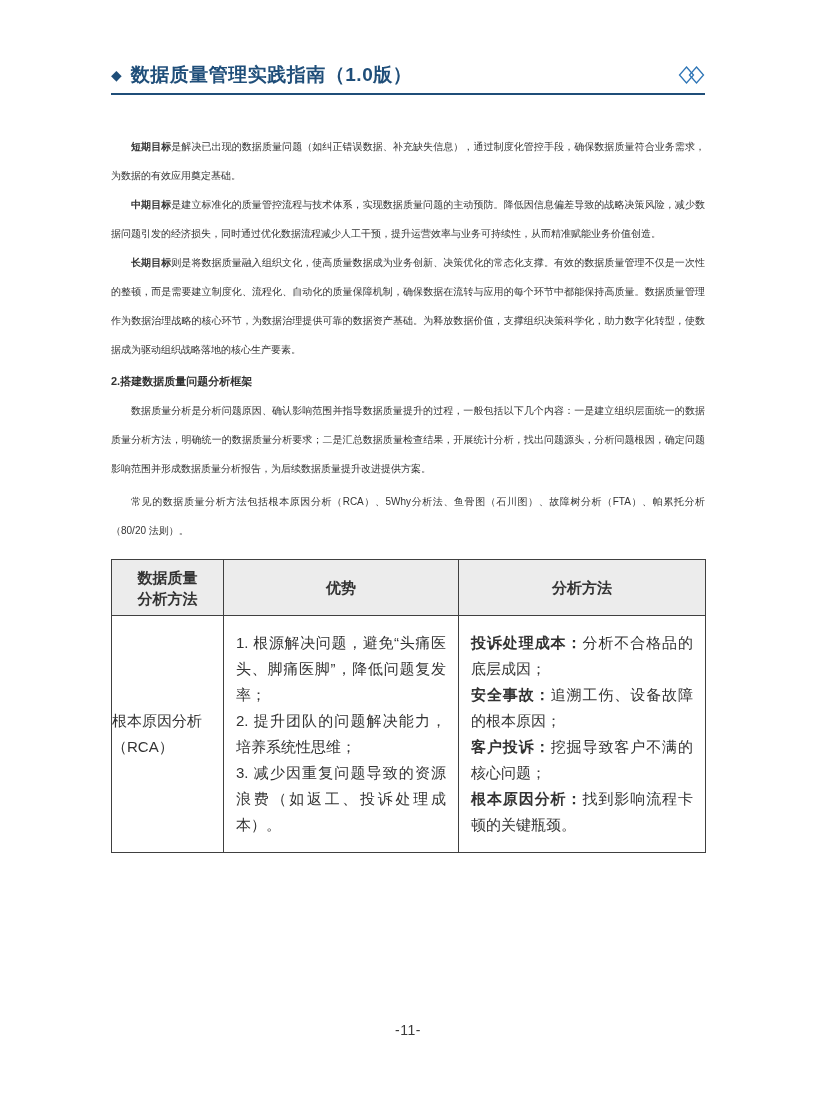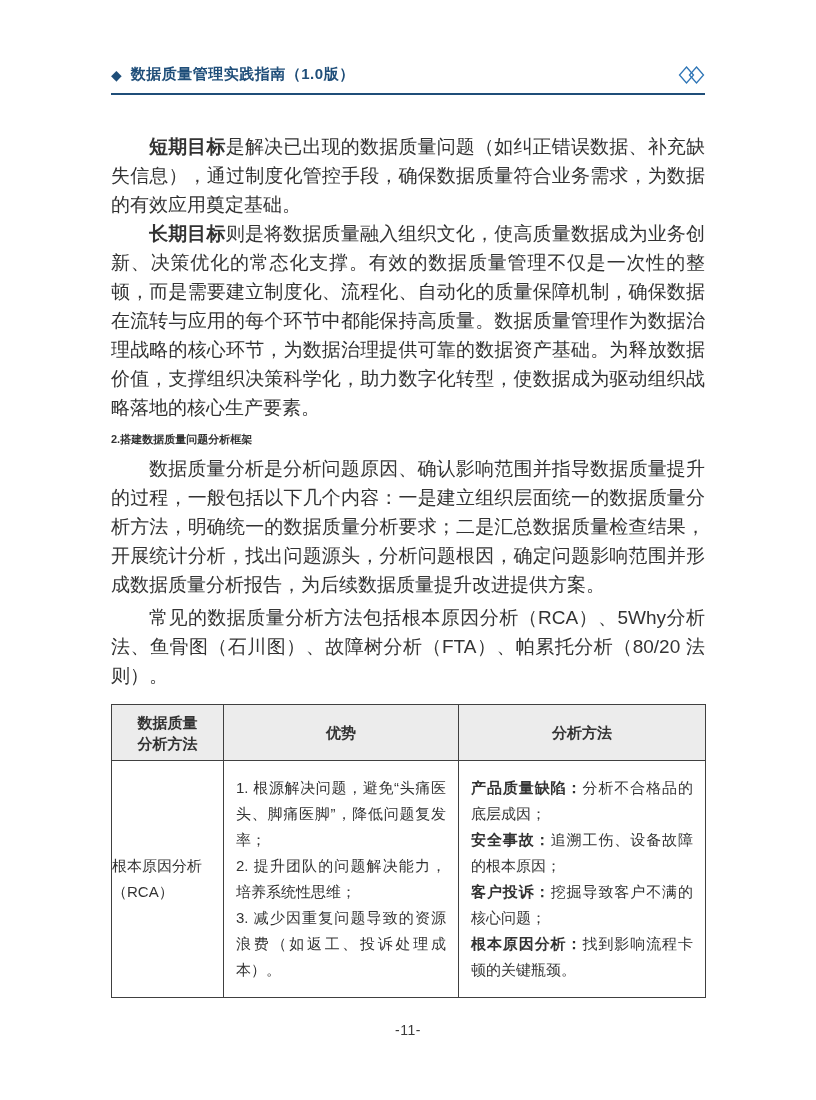--- a/index.html
+++ b/index.html
@@ -14,31 +14,31 @@
   .header{
     position:absolute;left:111px;width:594px;top:56px;height:37px;
     display:flex;align-items:center;justify-content:space-between;
     border-bottom:2px solid #1F4E79;
   }
   .header-left{display:flex;align-items:center;}
   .bullet{
     font-size:14px;line-height:14px;color:#1F4E79;margin-right:9px;
   }
   .doc-title{
-    font-size:15px;font-weight:bold;color:#1F4E79;letter-spacing:0.5px;
+    font-size:19px;font-weight:bold;color:#1F4E79;letter-spacing:0.5px;
   }
   .ornament{display:flex;align-items:center;}
   
   .content{
     position:absolute;left:111px;top:132px;width:594px;
     color:#333333;
   }
   .content p{
     margin:0;text-indent:2em;text-align:justify;
-    font-size:19px;line-height:29px;color:#333333;
+    font-size:10px;line-height:29px;color:#333333;
   }
   .content p b{font-weight:bold;color:#333333;}
   .section-heading{
     margin:3px 0 0 0;font-size:11px;line-height:29px;
     font-weight:bold;color:#333333;
   }
   .methods-p{margin-top:4px !important;}
   
   table.analysis{
     border-collapse:collapse;table-layout:fixed;
@@ -80,20 +80,21 @@
         <path d="M8.5 2 L15.5 10 L8.5 18 L1.5 10 Z" fill="none" stroke="#2E75B6" stroke-width="1.3"></path>
         <path d="M18.5 2 L25.5 10 L18.5 18 L11.5 10 Z" fill="none" stroke="#2E75B6" stroke-width="1.3"></path>
       </svg>
     </span>
   </div>
 
   <div class="content">
 
     <p><b>短期目标</b><span>是解决已出现的数据质量问题（如纠正错误数据、补充缺失信息），通过制度化管控手段，确保数据质量符合业务需求，为数据的有效应用奠定基础。</span></p>
 
+    <p><b>中期目标</b><span>是建立标准化的质量管控流程与技术体系，实现数据质量问题的主动预防。降低因信息偏差导致的战略决策风险，减少数据问题引发的经济损失，同时通过优化数据流程减少人工干预，提升运营效率与业务可持续性，从而精准赋能业务价值创造。</span></p>
 
     <p><b>长期目标</b><span>则是将数据质量融入组织文化，使高质量数据成为业务创新、决策优化的常态化支撑。有效的数据质量管理不仅是一次性的整顿，而是需要建立制度化、流程化、自动化的质量保障机制，确保数据在流转与应用的每个环节中都能保持高质量。数据质量管理作为数据治理战略的核心环节，为数据治理提供可靠的数据资产基础。为释放数据价值，支撑组织决策科学化，助力数字化转型，使数据成为驱动组织战略落地的核心生产要素。</span></p>
 
     <div class="section-heading">2.搭建数据质量问题分析框架</div>
 
     <p>数据质量分析是分析问题原因、确认影响范围并指导数据质量提升的过程，一般包括以下几个内容：一是建立组织层面统一的数据质量分析方法，明确统一的数据质量分析要求；二是汇总数据质量检查结果，开展统计分析，找出问题源头，分析问题根因，确定问题影响范围并形成数据质量分析报告，为后续数据质量提升改进提供方案。</p>
 
     <p class="methods-p">常见的数据质量分析方法包括根本原因分析（RCA）、5Why分析法、鱼骨图（石川图）、故障树分析（FTA）、帕累托分析（80/20 法则）。</p>
 
     <table class="analysis">
@@ -115,21 +116,21 @@
         <td class="method-cell">
           <div>根本原因分析</div>
           <div>（RCA）</div>
         </td>
         <td class="adv-cell">
           <div class="adv-item">1. 根源解决问题，避免“头痛医头、脚痛医脚”，降低问题复发率；</div>
           <div class="adv-item">2. 提升团队的问题解决能力，培养系统性思维；</div>
           <div class="adv-item">3. 减少因重复问题导致的资源浪费（如返工、投诉处理成本）。</div>
         </td>
         <td class="scen-cell">
-          <div class="scen-item"><b>产品质量缺陷：</b><span>分析不合格品的底层成因；</span></div>
+          <div class="scen-item"><b>投诉处理成本：</b><span>分析不合格品的底层成因；</span></div>
           <div class="scen-item"><b>安全事故：</b><span>追溯工伤、设备故障的根本原因；</span></div>
           <div class="scen-item"><b>客户投诉：</b><span>挖掘导致客户不满的核心问题；</span></div>
           <div class="scen-item"><b>根本原因分析：</b><span>找到影响流程卡顿的关键瓶颈。</span></div>
         </td>
       </tr>
     </tbody>
       </table>
   </div>
 
   <div class="footer">-11-</div>

